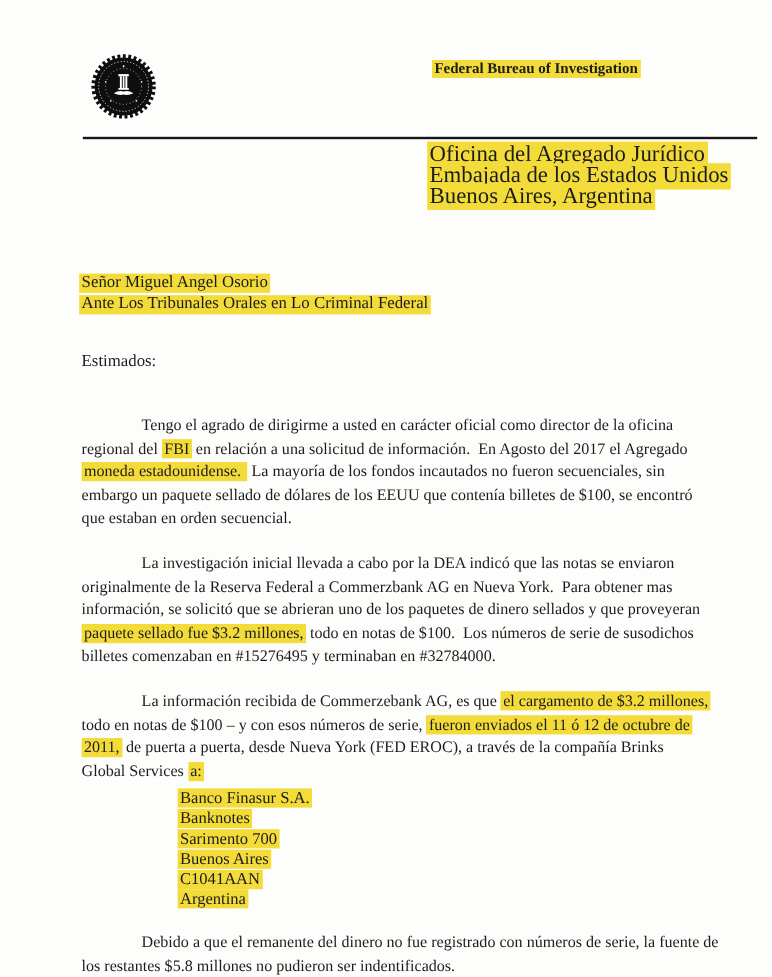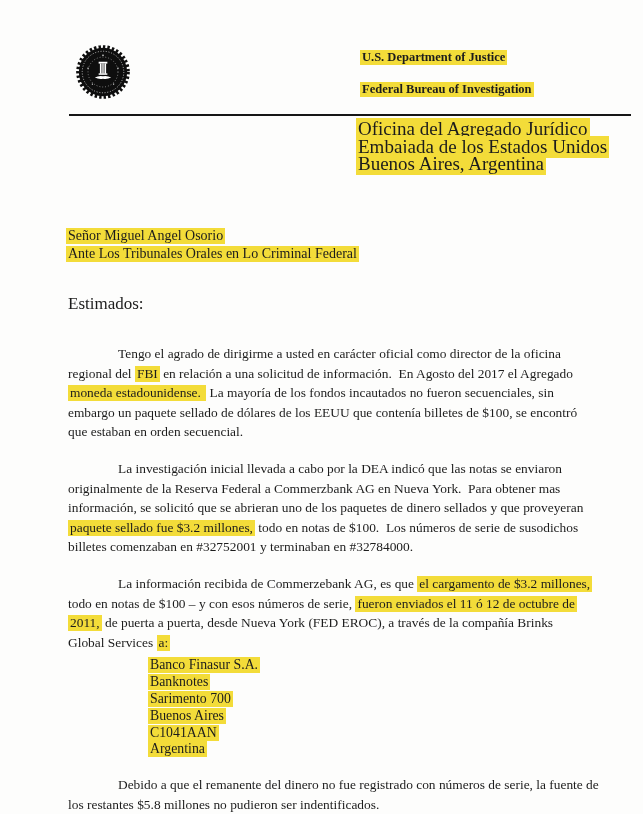--- a/index.html
+++ b/index.html
@@ -22,21 +22,21 @@
   
   .dept-block{position:absolute;left:360px;top:50px;font-size:12.5px;font-weight:bold;line-height:15px;}
   .dept-block .dept-line{margin-bottom:17px;white-space:pre;}
   
   .rule{position:absolute;left:69px;top:114px;width:562px;height:2px;background:#161616;}
   
   .office-block{position:absolute;left:356px;top:120px;font-size:19px;line-height:17.5px;}
   
   .recipient-block{position:absolute;left:66px;top:227px;font-size:14px;line-height:17.5px;}
   
-  .salutation{position:absolute;left:68px;top:294px;font-size:17px;}
+  .salutation{position:absolute;left:68px;top:294px;font-size:14px;}
   
   .body-text{position:absolute;left:68px;top:327px;width:575px;font-size:13.4px;line-height:19.6px;}
   .para{margin:17px 0 5px 0;}
   .para .line{white-space:pre;}
   .para .line.first{padding-left:50px;}
   .address-block{margin:0 0 17px 80px;font-size:13.8px;line-height:16.8px;}
   .address-block .line{white-space:pre;}
   .hl-line{white-space:pre;}
 </style>
 </head>
@@ -57,21 +57,20 @@
       <path d="M21.5 35.8 q4.5 -2.6 8.5 -1.4 q4 -1.2 8.5 1.4 q-4.5 2.2 -8.5 1.2 q-4 1 -8.5 -1.2 z" fill="#ffffff"></path>
       <circle cx="30" cy="12.6" r="0.8" fill="#ffffff"></circle>
       <circle cx="14.5" cy="26" r="0.7" fill="#ffffff"></circle>
       <circle cx="45.5" cy="26" r="0.7" fill="#ffffff"></circle>
       <circle cx="19" cy="42.5" r="0.7" fill="#ffffff"></circle>
       <circle cx="41" cy="42.5" r="0.7" fill="#ffffff"></circle>
     </svg>
   </div>
 
   <div class="dept-block">
-    <div class="dept-line"><span class="hl">U.S. Department of Justice</span></div>
     <div class="dept-line"><span class="hl">Federal Bureau of Investigation</span></div>
   </div>
 
   <div class="rule"></div>
 
   <div class="office-block">
       <div class="hl-line"><span class="hl">Oficina del Agregado Jurídico</span></div>
       <div class="hl-line"><span class="hl">Embajada de los Estados Unidos</span></div>
       <div class="hl-line"><span class="hl">Buenos Aires, Argentina</span></div>
     </div>
@@ -89,21 +88,21 @@
         <div class="line"><span>regional del </span><span class="hl">FBI</span><span> en relación a una solicitud de información.  En Agosto del 2017 el Agregado</span></div>
         <div class="line"><span class="hl">moneda estadounidense. </span><span> La mayoría de los fondos incautados no fueron secuenciales, sin</span></div>
         <div class="line"><span>embargo un paquete sellado de dólares de los EEUU que contenía billetes de $100, se encontró</span></div>
         <div class="line"><span>que estaban en orden secuencial.</span></div>
       </div>
       <div class="para">
         <div class="line first"><span>La investigación inicial llevada a cabo por la DEA indicó que las notas se enviaron</span></div>
         <div class="line"><span>originalmente de la Reserva Federal a Commerzbank AG en Nueva York.  Para obtener mas</span></div>
         <div class="line"><span>información, se solicitó que se abrieran uno de los paquetes de dinero sellados y que proveyeran</span></div>
         <div class="line"><span class="hl">paquete sellado fue $3.2 millones,</span><span> todo en notas de $100.  Los números de serie de susodichos</span></div>
-        <div class="line"><span>billetes comenzaban en #32752001 y terminaban en #32784000.</span></div>
+        <div class="line"><span>billetes comenzaban en #15276495 y terminaban en #32784000.</span></div>
       </div>
       <div class="para">
         <div class="line first"><span>La información recibida de Commerzebank AG, es que </span><span class="hl">el cargamento de $3.2 millones,</span></div>
         <div class="line"><span>todo en notas de $100 – y con esos números de serie, </span><span class="hl">fueron enviados el 11 ó 12 de octubre de</span></div>
         <div class="line"><span class="hl">2011,</span><span> de puerta a puerta, desde Nueva York (FED EROC), a través de la compañía Brinks</span></div>
         <div class="line"><span>Global Services </span><span class="hl">a:</span></div>
       </div>
       <div class="address-block">
         <div class="line"><span class="hl">Banco Finasur S.A.</span></div>
         <div class="line"><span class="hl">Banknotes</span></div>

